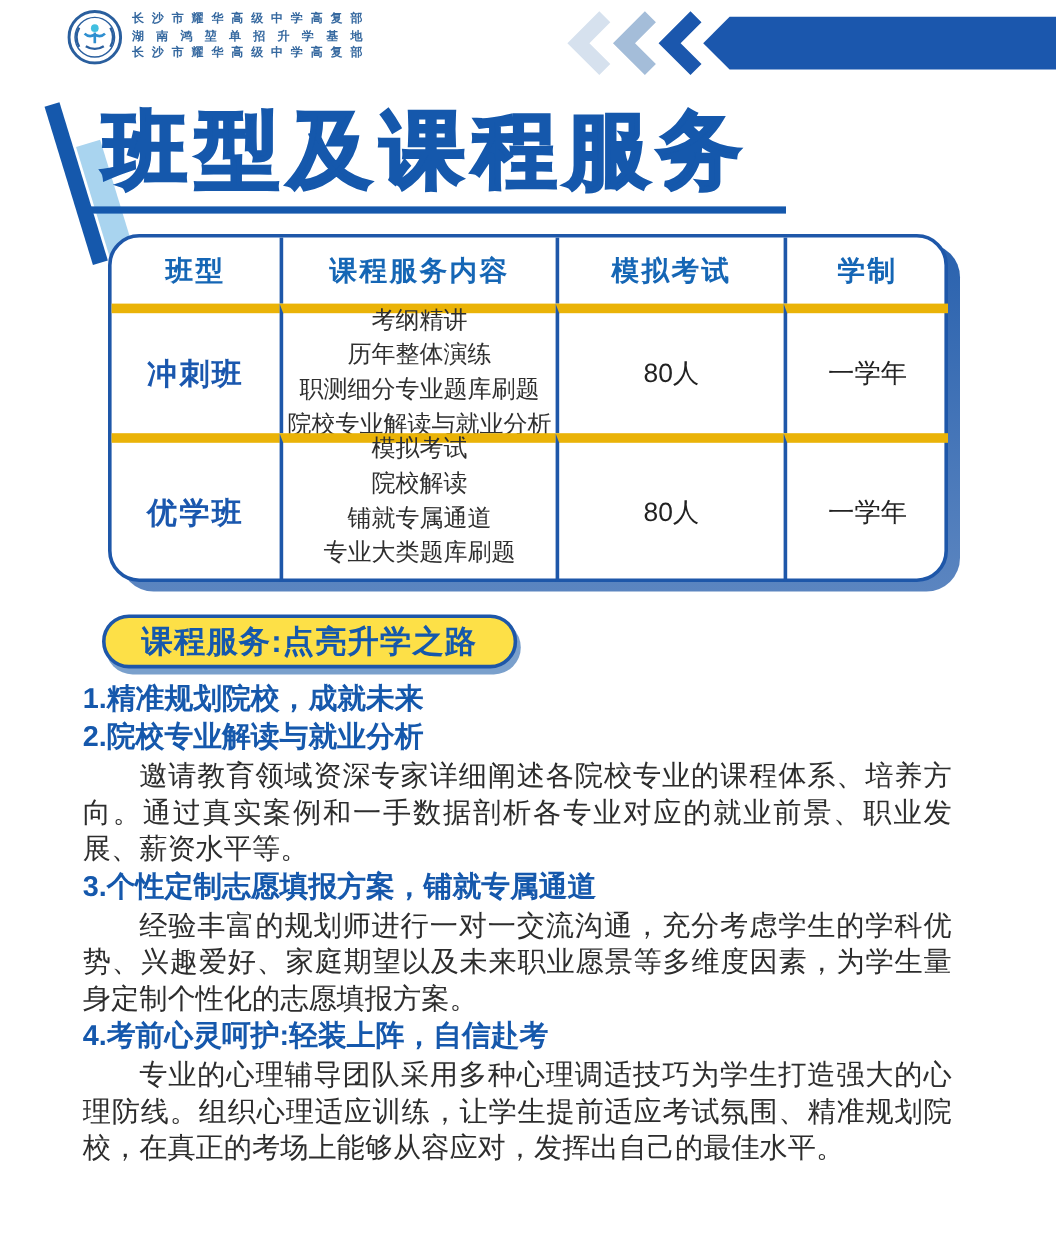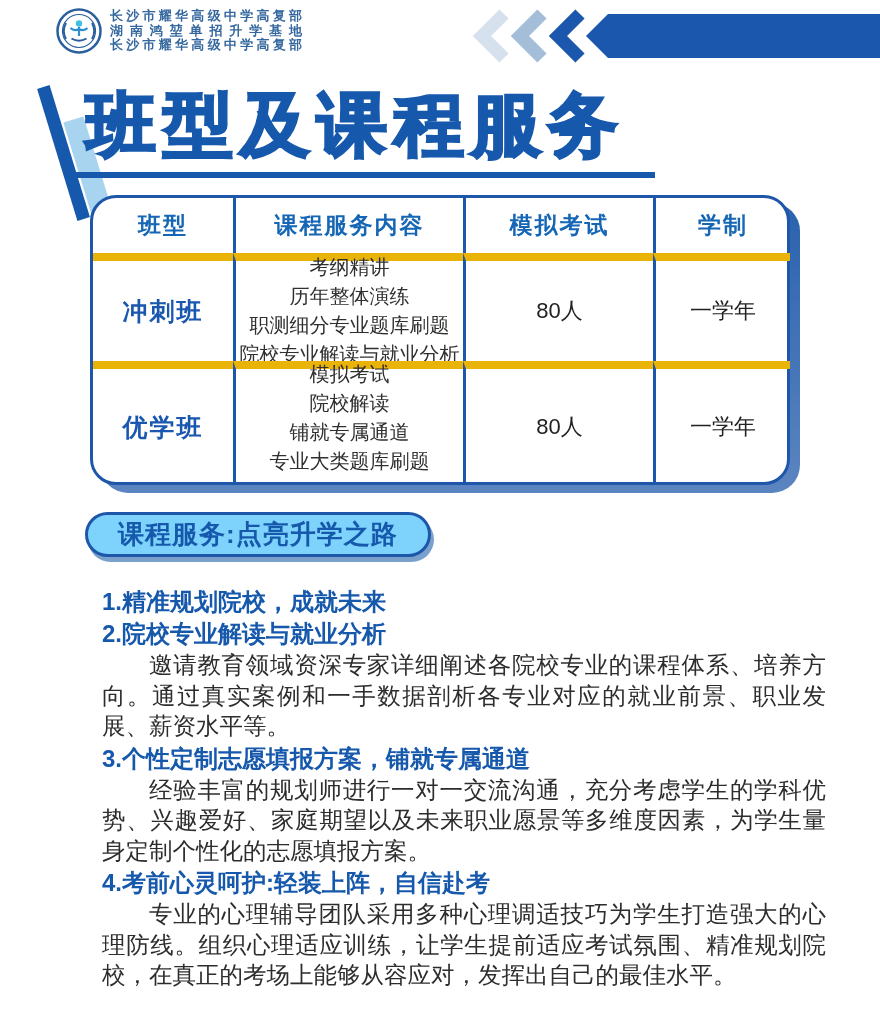--- a/index.html
+++ b/index.html
@@ -4,21 +4,21 @@
 <style>
   * { margin:0; padding:0; box-sizing:border-box; }
   html,body { background:#ffffff; }
   .page {
     position:relative; width:880px; height:1033px; margin:0 auto;
     background:#ffffff; overflow:hidden;
     font-family:"Liberation Sans", sans-serif;
   }
   
   .org { position:absolute; left:56px; top:8px; display:flex; align-items:center; gap:8px; }
-  .org-text { width:192px; color:#35689f; font-size:13px; line-height:14.5px; font-weight:bold;
+  .org-text { width:192px; color:#35689f; font-size:10px; line-height:14.5px; font-weight:bold;
               text-align:justify; text-align-last:justify; }
   .deco-right { position:absolute; left:460px; top:8px; width:420px; height:56px; }
   
   .slash1 { position:absolute; left:57px; top:84px; width:13px; height:138px;
             background:#1558ac; transform:rotate(-17deg); }
   .slash2 { position:absolute; left:86px; top:116px; width:21px; height:158px;
             background:#a9d4ef; transform:rotate(-17deg); }
   .big-title { position:absolute; left:86px; top:84px; width:720px;
                font-size:70px; line-height:82px; font-weight:900; letter-spacing:7px;
                color:#1558ac; -webkit-text-stroke:2.5px #1558ac; white-space:nowrap; }
@@ -33,26 +33,26 @@
          grid-template-rows:55px 108px 124px; }
   .cell { display:flex; flex-direction:column; align-items:center; justify-content:center; text-align:center; }
   .cell.bl { border-left:3px solid #1e57a9; }
   .cell.bt { border-top:8px solid #eab308; }
   .th { color:#1566b5; font-size:23px; font-weight:bold; letter-spacing:2px; }
   .classname { color:#1a57ae; font-size:25px; font-weight:bold; letter-spacing:2px; }
   .svc { color:#2f2f2f; font-size:20px; line-height:29px; }
   .plain { color:#222222; font-size:22px; }
   
   .pill { position:absolute; left:85px; top:512px; height:45px; padding:12px 30px;
-          display:inline-flex; align-items:center; background:#7dd3fc;
+          display:inline-flex; align-items:center; background:#fde047;
           border:3px solid #1e57a9; border-radius:24px;
           box-shadow:3px 5px 0 #7aa0cc; }
   .pill-text { color:#1558ac; font-size:26px; font-weight:bold; letter-spacing:1px; }
   
-  .sections { position:absolute; left:102px; top:566px; width:724px;margin-top:19px; }
+  .sections { position:absolute; left:69px; top:566px; width:724px; }
   .sec-head { color:#1558ac; font-size:24px; line-height:30px; font-weight:bold; margin:2px 0 1px; }
   .sec-body { color:#2d2d2d; font-size:23.5px; line-height:30.5px;
               text-indent:2em; text-align:justify; }
 </style>
 </head>
 <body>
 
 <div class="page">
 
   <div class="org">

